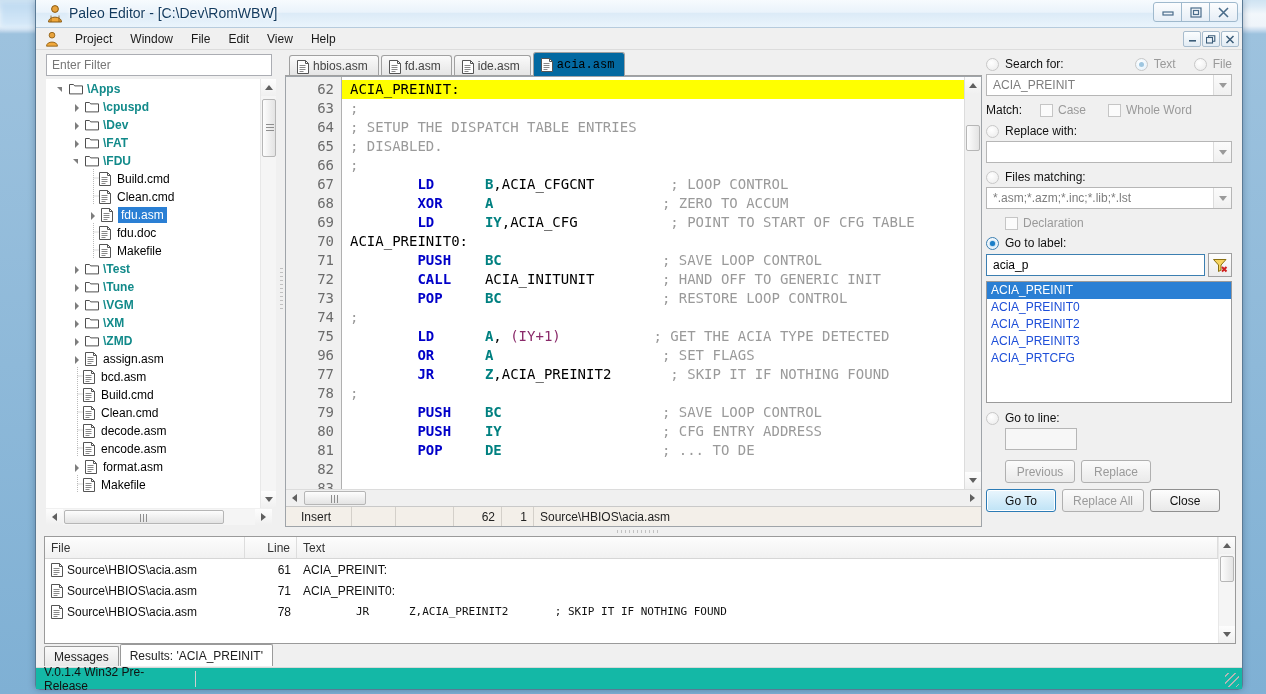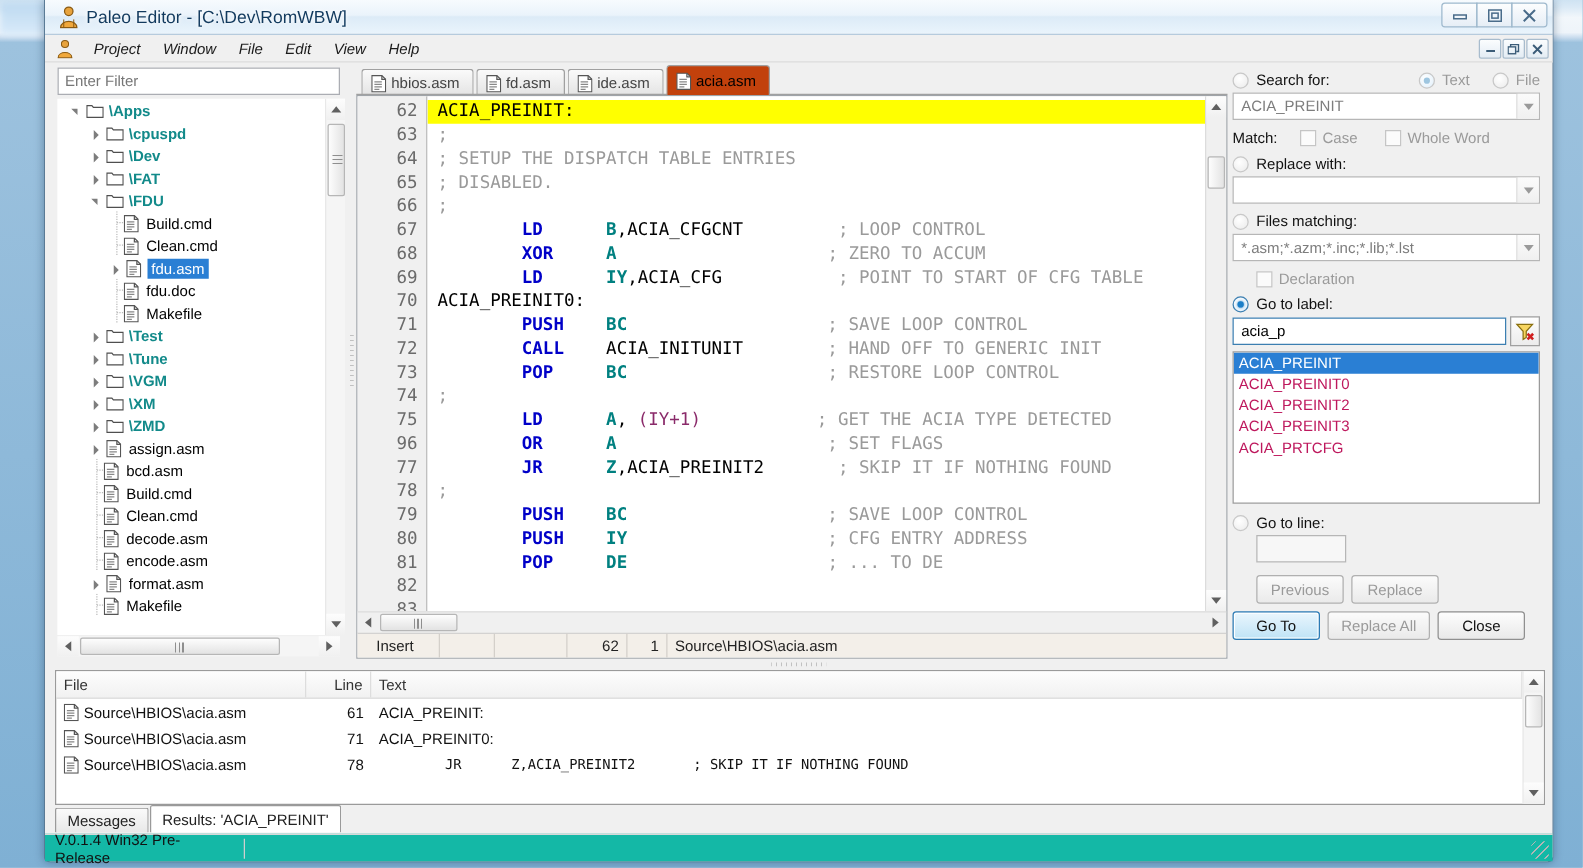--- a/index.html
+++ b/index.html
@@ -82,21 +82,21 @@
 
   
   #menubar {
     height: 22px; flex: 0 0 22px; position:relative;
     background:#f0f0f0;
     border-bottom:1px solid #dcdcdc;
     display:flex; align-items:center;
   }
   #menubar .mb-icon { width:16px; height:16px; margin:0 6px 0 8px; }
   #menubar .mi {
-    padding: 2px 9px; font-size:12px; color:#1a1a1a; cursor:default;font-style:italic;
+    padding: 2px 9px; font-size:12px; color:#1a1a1a; cursor:default;
   }
   .mdi-btns { position:absolute; right:3px; top:3px; display:flex; }
   .mdi-btn {
     width:18px; height:16px; margin-left:1px;
     border:1px solid #a8bccd; border-radius:2px;
     background: linear-gradient(to bottom,#fbfdfe,#e3ecf4);
     display:flex; align-items:center; justify-content:center;
     font-size:10px; color:#3b5c78;
   }
 
@@ -213,22 +213,23 @@
   }
   .etab {
     height: 21px; display:flex; align-items:center; gap:5px;
     padding: 0 10px 0 7px; margin-right:2px;
     border:1px solid #a0a0a0; border-bottom:none;
     border-radius: 3px 3px 0 0;
     background: linear-gradient(to bottom,#fafafa,#e4e4e4);
     color:#444; font-size:12px; position:relative;
   }
   .etab.active {
-    height: 24px; background:#c2410c; color:#000; z-index:2;
+    height: 24px; background:#0369a1; color:#000; z-index:2;
     border-color:#a0a0a0;
+    font-family:Liberation Mono, monospace;
   }
   .etab .fi { width:11px; height:13px; flex:0 0 11px; }
 
   #editorbody {
     flex:1 1 auto; min-height:0;
     border:1px solid #9fa4a9; background:#fff;
     display:flex; flex-direction:column; position:relative;
   }
   #codearea { flex:1 1 auto; display:flex; min-height:0; position:relative; overflow:hidden; }
   #gutter {
@@ -312,21 +313,21 @@
     border:1px solid #c5c5c5; background:#fbfbfb;
   }
   .txtin {
     height:22px; border:1px solid #3c7fb1; background:#fff;
     display:flex; align-items:center; padding-left:6px; color:#000; font-size:12px;
   }
   .listbox {
     border:1px solid #9a9a9a; background:#fff; height:122px; overflow:hidden;
     margin: 4px 0 0 0; padding:0;
   }
-  .listbox .li { height:17px; line-height:17px; padding-left:4px; font-size:12px; color:#be185d; }
+  .listbox .li { height:17px; line-height:17px; padding-left:4px; font-size:12px; color:#1d4ed8; }
   .listbox .li.sel { background:#2a7fd4; color:#fff; }
   .btnrow { display:flex; gap:6px; margin-top:10px; }
   .btn {
     height:23px; min-width:70px; padding:0 10px;
     border:1px solid #b0b0b0; border-radius:3px;
     background: linear-gradient(to bottom,#fbfbfb,#eaeaea);
     display:flex;align-items:center;justify-content:center;
     font-size:12px; color:#9a9a9a;
   }
   .btn.enabled { color:#111; border-color:#8f8f8f;

